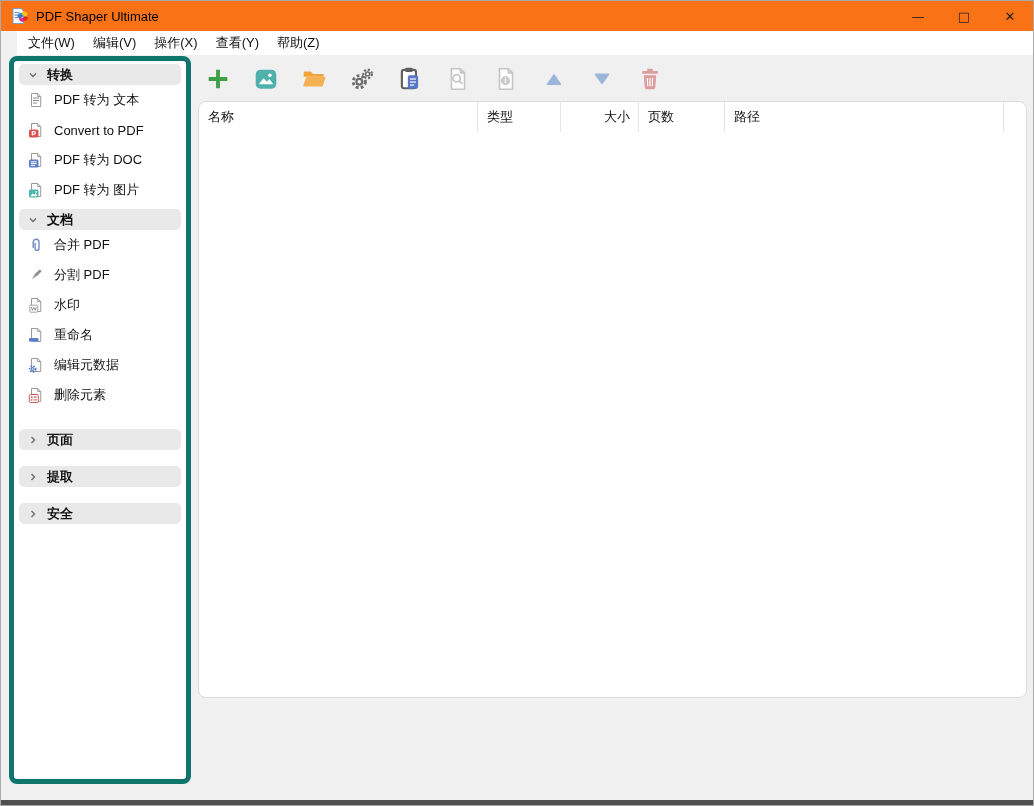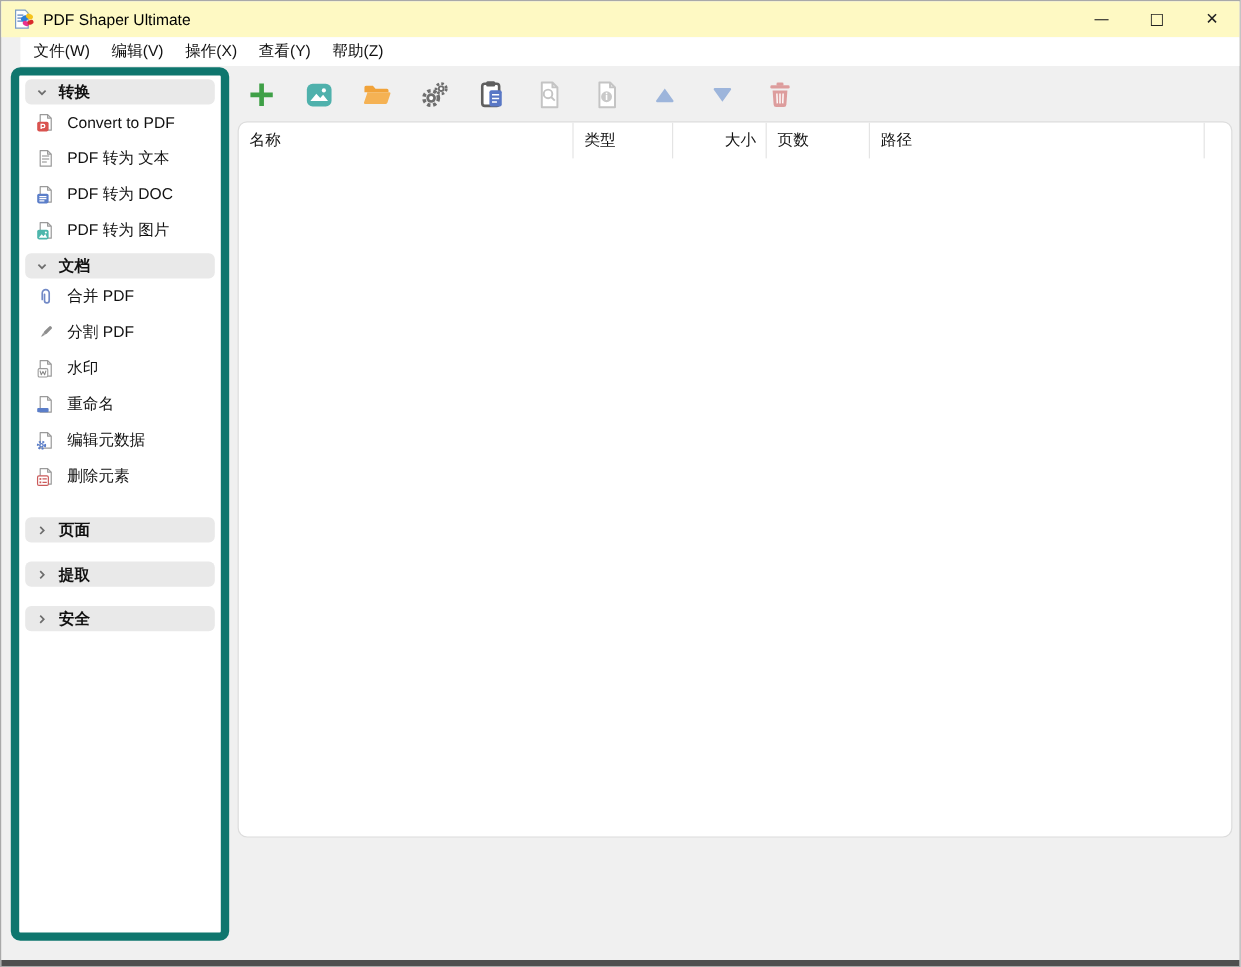--- a/index.html
+++ b/index.html
@@ -5,40 +5,40 @@
   * { margin:0; padding:0; box-sizing:border-box; }
   html,body { width:1034px; height:806px; }
   body { font-family:"Liberation Sans","DejaVu Sans",sans-serif; }
   .window {
     position:relative; width:1034px; height:806px;
     background:#f0f0f0; border:1px solid #a9a9a9; overflow:hidden;
   }
   
   .titlebar {
     position:absolute; top:0; left:0; right:0; height:30px;
-    background:#fef9c3; display:flex; align-items:center;
+    background:#f97316; display:flex; align-items:center;
   }
   .app-icon { width:18px; height:18px; margin-left:10px; }
   .title-text { font-size:13px; color:#000; margin-left:7px; }
   .win-controls { position:absolute; right:0; top:0; height:30px; display:flex; }
   .win-btn {
     width:46px; height:30px; display:flex; align-items:center; justify-content:center;
     font-size:13px; color:#222; background:transparent; border:none; cursor:default;
     font-family:"DejaVu Sans",sans-serif; font-weight:400;
   }
   
   .menubar {
     position:absolute; top:30px; left:16px; right:0; height:24px;
     background:#ffffff; display:flex; align-items:center; padding-left:2px;
   }
   .menu-item { font-size:13px; color:#111; padding:3px 9px; }
   
   .sidebar {
     position:absolute; left:8px; top:55px; width:182px; height:728px;
-    background:#ffffff; border:7px solid #0f766e; border-radius:8px;
+    background:#ffffff; border:5px solid #0f766e; border-radius:8px;
     padding:3px; overflow:hidden;
   }
   .section-header {
     height:21px; margin:0 2px; background:#e9e9e9; border-radius:5px;
     display:flex; align-items:center; padding-left:9px;
   }
   .section-header .chev { width:10px; height:10px; flex:0 0 auto; }
   .section-header .sec-label { font-size:13px; font-weight:bold; color:#111; margin-left:9px; }
   .section-header.collapsed { margin-top:16px; }
   .side-item {
@@ -128,36 +128,36 @@
     <div class="section-header">
       <svg class="chev" viewBox="0 0 10 10">
         <polyline points="2,3.5 5,6.5 8,3.5" fill="none" stroke="#6d6d6d" stroke-width="1.4"></polyline>
       </svg>
       <span class="sec-label">转换</span>
     </div>
 
     <div class="side-item">
       <svg class="it-icon" viewBox="0 0 16 16">
         <use href="#doc16"></use>
-        <rect x="1" y="7.5" width="9.5" height="8" rx="1.5" fill="#d9534f"></rect>
-        <path d="M4.3 13.6 V9.6 h1.7 a1.35 1.35 0 0 1 0 2.7 h-1.7" fill="none" stroke="#ffffff" stroke-width="1.1"></path>
-      </svg>
-      <span class="it-label">Convert to PDF</span>
-    </div>
-
-    <div class="side-item">
-      <svg class="it-icon" viewBox="0 0 16 16">
-        <use href="#doc16"></use>
         <g stroke="#8a8a8a" stroke-width="1">
           <line x1="5" y1="6" x2="11" y2="6"></line>
           <line x1="5" y1="8.5" x2="11" y2="8.5"></line>
           <line x1="5" y1="11" x2="9" y2="11"></line>
         </g>
       </svg>
       <span class="it-label">PDF 转为 文本</span>
+    </div>
+
+    <div class="side-item">
+      <svg class="it-icon" viewBox="0 0 16 16">
+        <use href="#doc16"></use>
+        <rect x="1" y="7.5" width="9.5" height="8" rx="1.5" fill="#d9534f"></rect>
+        <path d="M4.3 13.6 V9.6 h1.7 a1.35 1.35 0 0 1 0 2.7 h-1.7" fill="none" stroke="#ffffff" stroke-width="1.1"></path>
+      </svg>
+      <span class="it-label">Convert to PDF</span>
     </div>
 
     <div class="side-item">
       <svg class="it-icon" viewBox="0 0 16 16">
         <use href="#doc16"></use>
         <rect x="1" y="7.5" width="9.5" height="8" rx="1.5" fill="#5b7ec9"></rect>
         <g stroke="#ffffff" stroke-width="1">
           <line x1="2.8" y1="9.8" x2="8.7" y2="9.8"></line>
           <line x1="2.8" y1="11.6" x2="8.7" y2="11.6"></line>
           <line x1="2.8" y1="13.4" x2="7" y2="13.4"></line>

